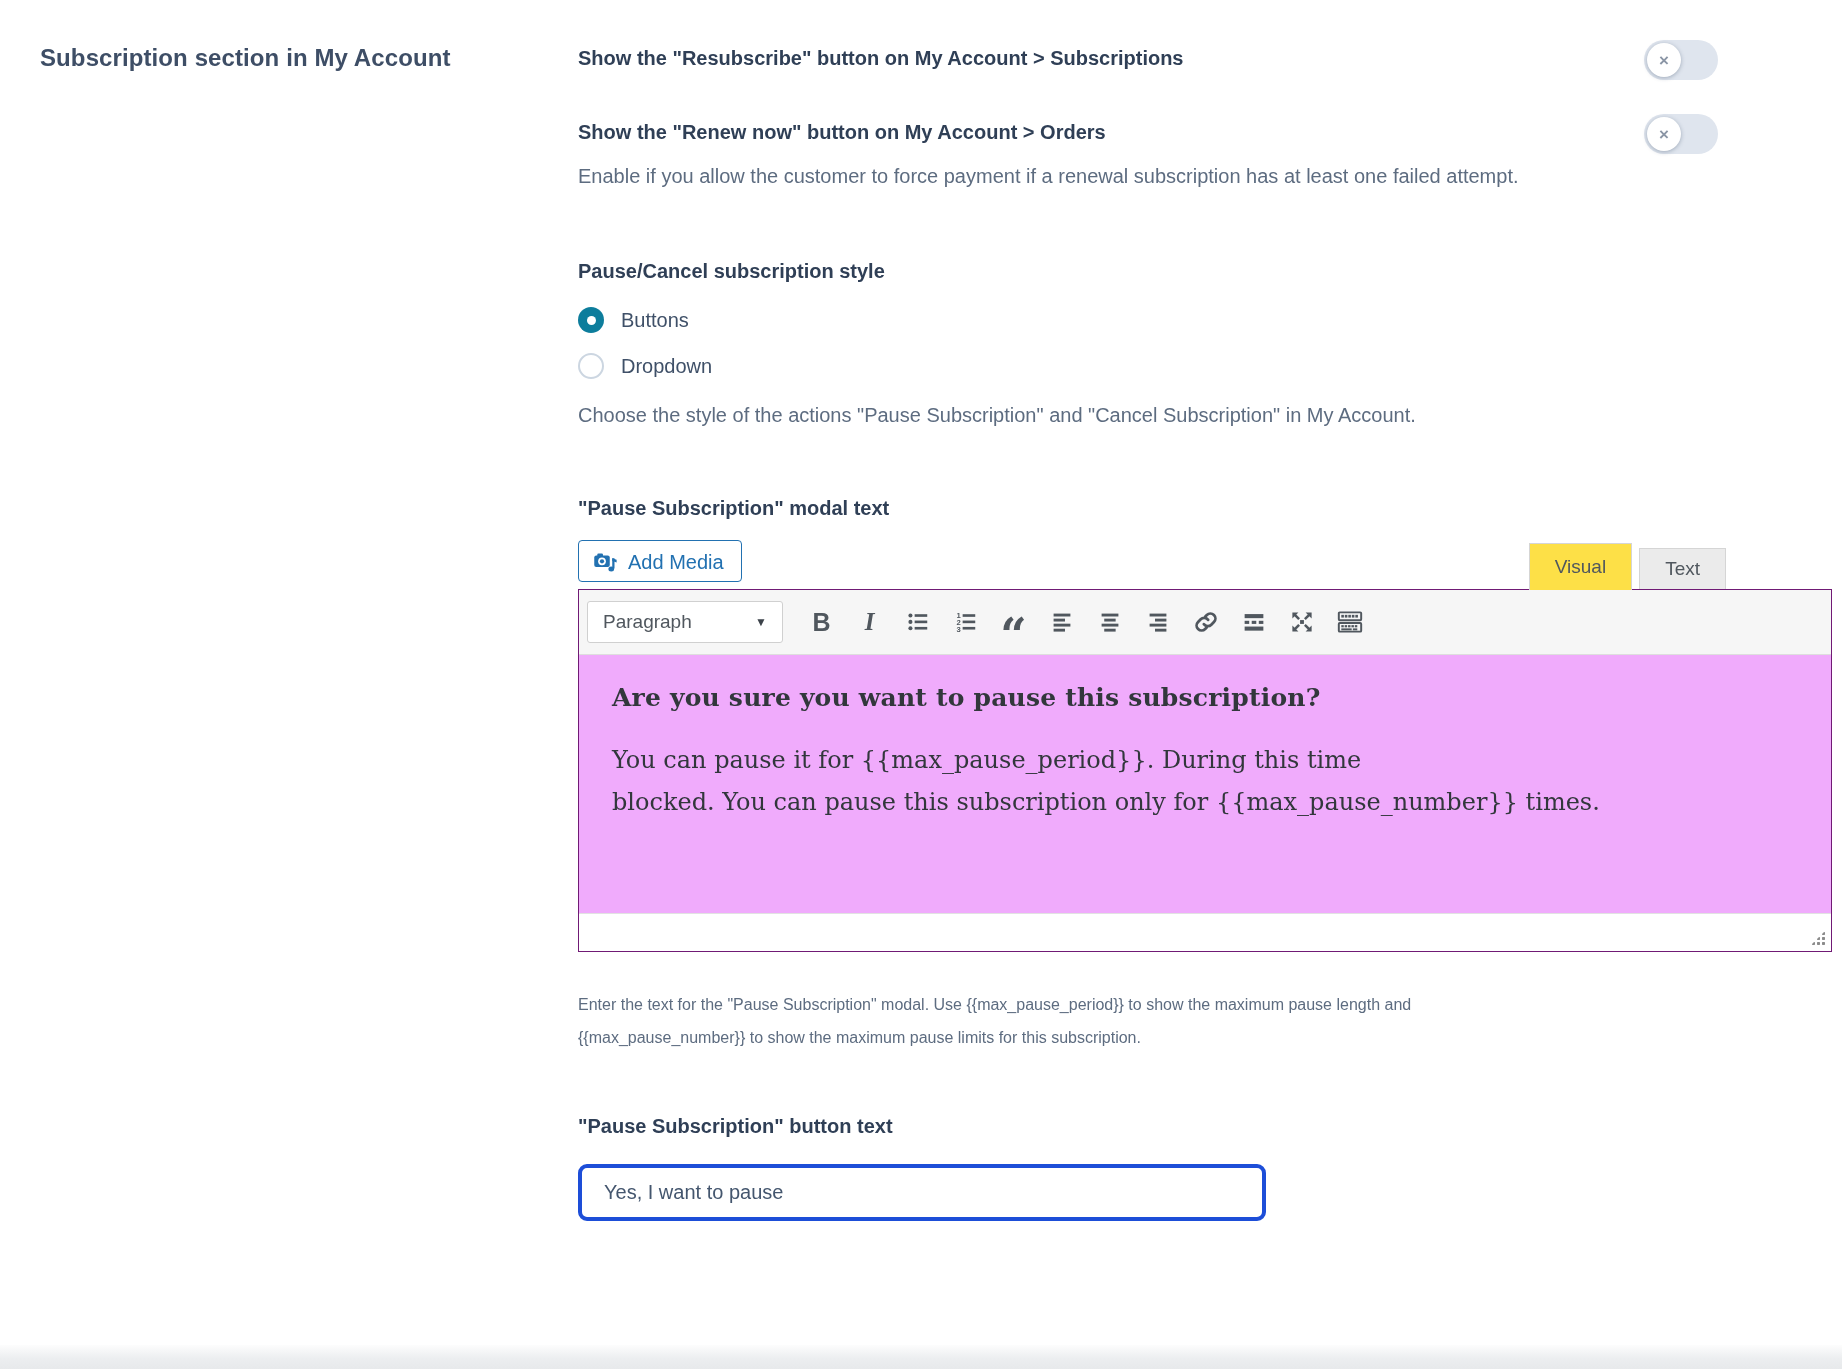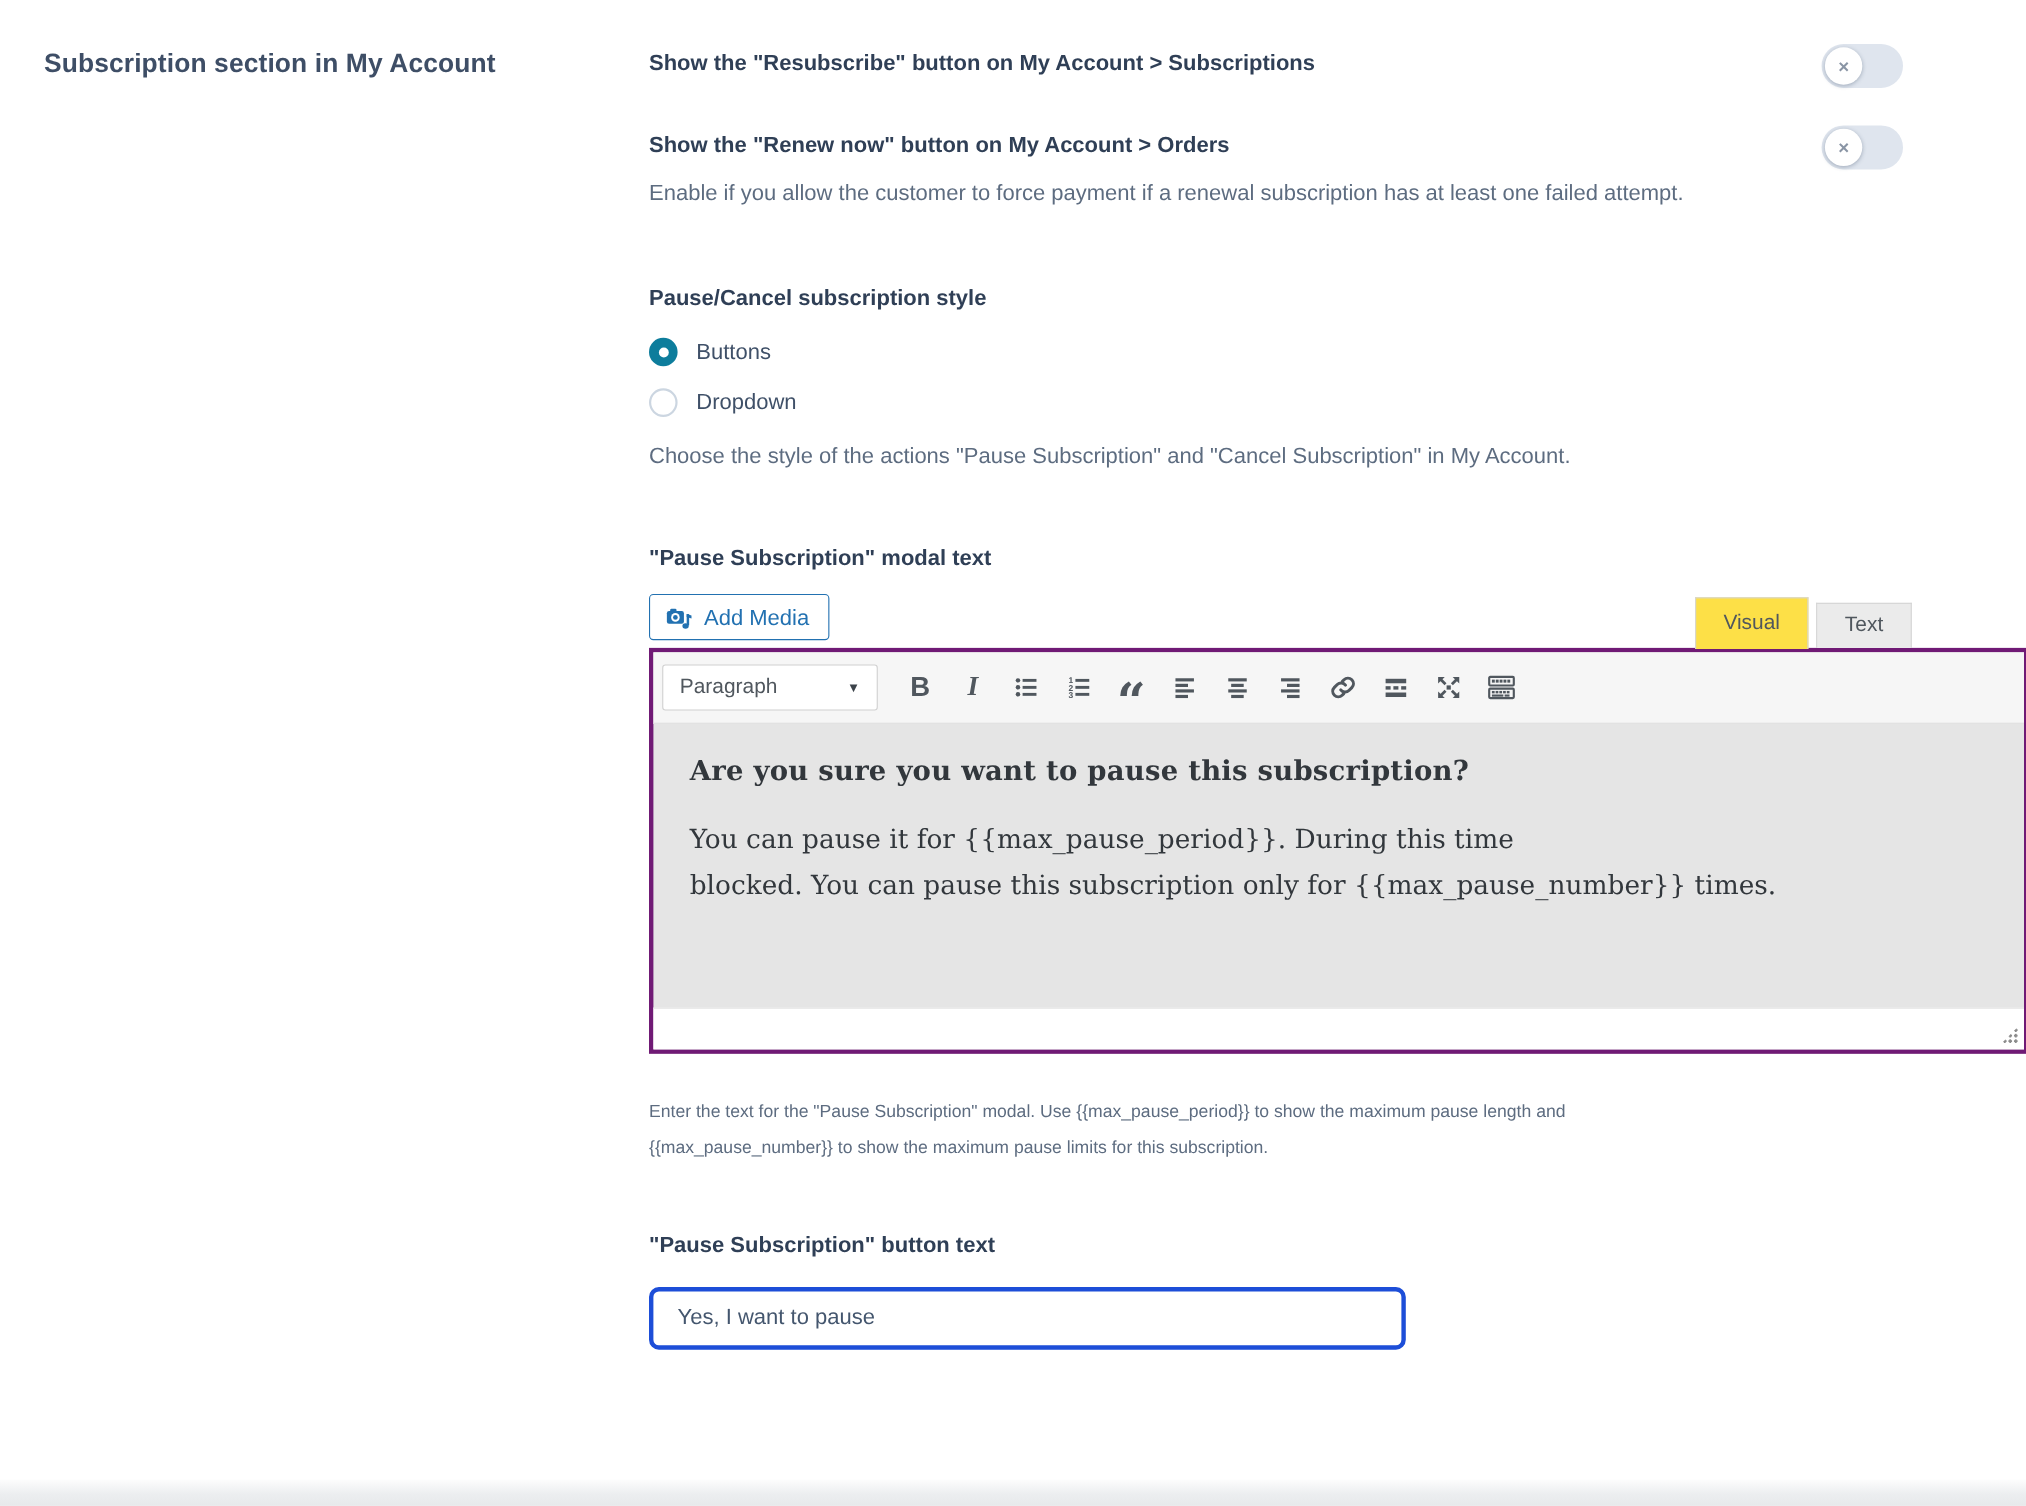--- a/index.html
+++ b/index.html
@@ -3,21 +3,21 @@
 <meta charset="utf-8">
 <style>
   * { margin: 0; padding: 0; box-sizing: border-box; }
   html, body { background: #ffffff; }
   body {
     width: 1842px; height: 1369px;
     position: relative; overflow: hidden;
     font-family: "Liberation Sans", sans-serif;
     -webkit-font-smoothing: antialiased;
   }
-  .layout { display: flex; padding: 44px 0 0 40px; gap: 12px; }
+  .layout { display: flex; padding: 44px 0 0 40px; }
   .label-col { width: 538px; flex: 0 0 538px; }
   .section-title {
     font-size: 24px; font-weight: 700; color: #3e4e66; letter-spacing: 0.1px;
   }
   .content-col { width: 1148px; flex: 0 0 1148px; }
 
   
   .setting { position: relative; padding-right: 130px; }
   .setting-title {
     font-size: 20px; font-weight: 700; color: #2f3f56; line-height: 28px;
@@ -77,21 +77,21 @@
   .tab {
     font-size: 19px; color: #50575e; background: #ebebeb;
     border: 1px solid #d5d5d5; border-bottom: none;
     padding: 0 25px; height: 41px; display: flex; align-items: center;
     cursor: pointer;
   }
   .tab.active {
     background: #fde047; height: 47px; position: relative; z-index: 2;
     margin-bottom: -1px;
   }
-  .editor-container { border: 4px solid #701a75; background: #e5e5e5; width: 1254px; }
+  .editor-container { border: 1px solid #701a75; background: #f0abfc; width: 1254px; }
   .toolbar {
     background: #f6f6f6; border-bottom: 1px solid #dedede;
     display: flex; align-items: center; padding: 11px 8px; gap: 1px;
   }
   .para-select {
     width: 196px; height: 42px; background: #fff;
     border: 1px solid #d0d0d0; border-radius: 3px;
     display: flex; align-items: center; justify-content: space-between;
     padding: 0 15px; margin-right: 14px; cursor: pointer;
   }

